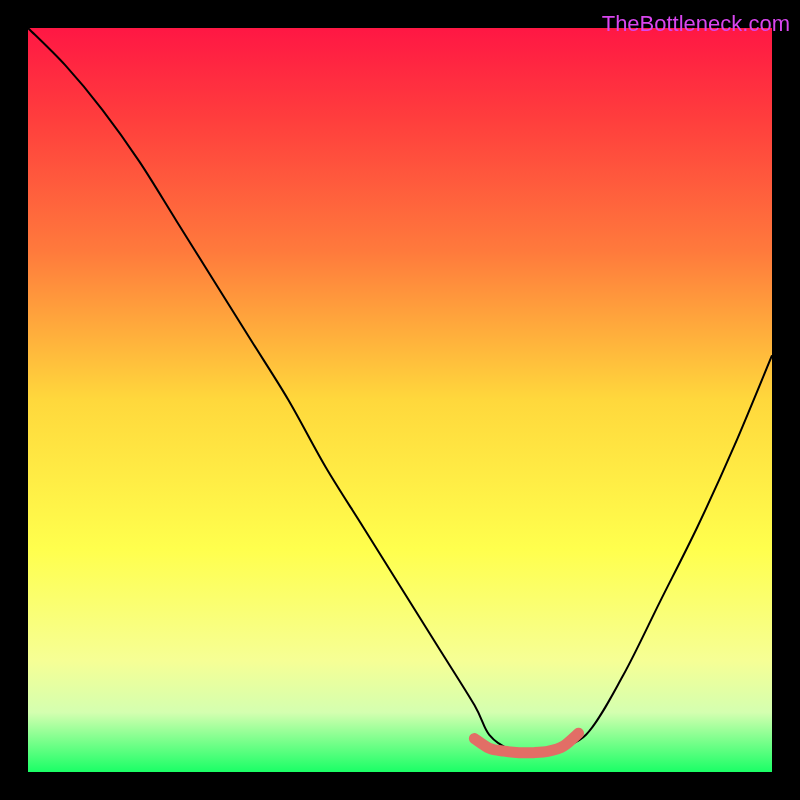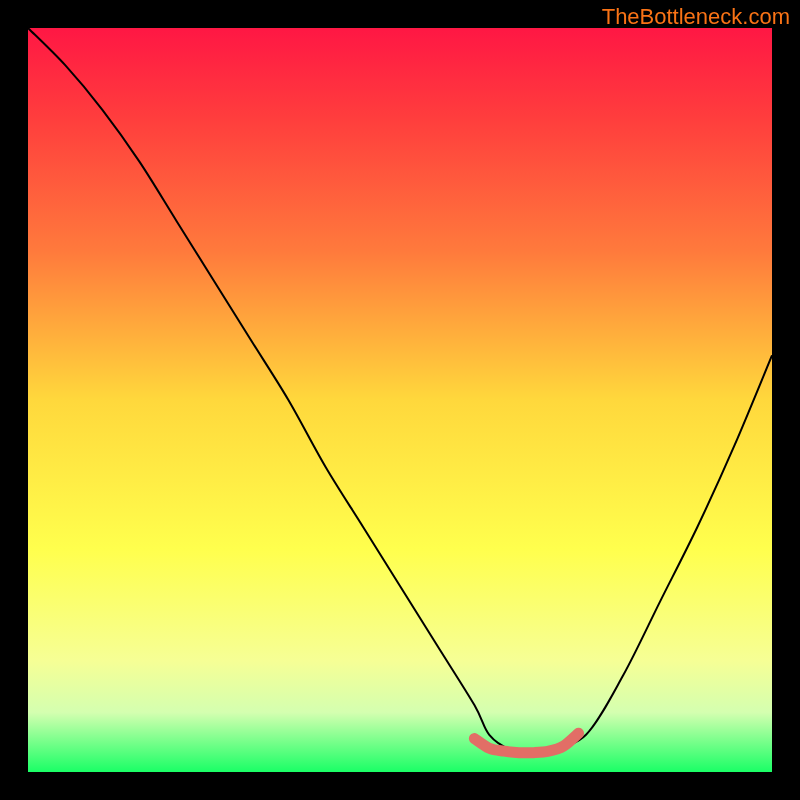--- a/index.html
+++ b/index.html
@@ -6,23 +6,23 @@
     margin: 0;
     padding: 0;
     background: #000;
     width: 800px;
     height: 800px;
     position: relative;
     font-family: Arial, sans-serif;
   }
   .watermark {
     position: absolute;
-    top: 4px;
+    top: 11px;
     right: 10px;
-    color: #f97316;
+    color: #d946ef;
     font-size: 22px;
     font-weight: 500;
     z-index: 10;
     margin-left: 48px;
   }
   .plot-area {
     position: absolute;
     left: 28px;
     top: 28px;
     width: 744px;

